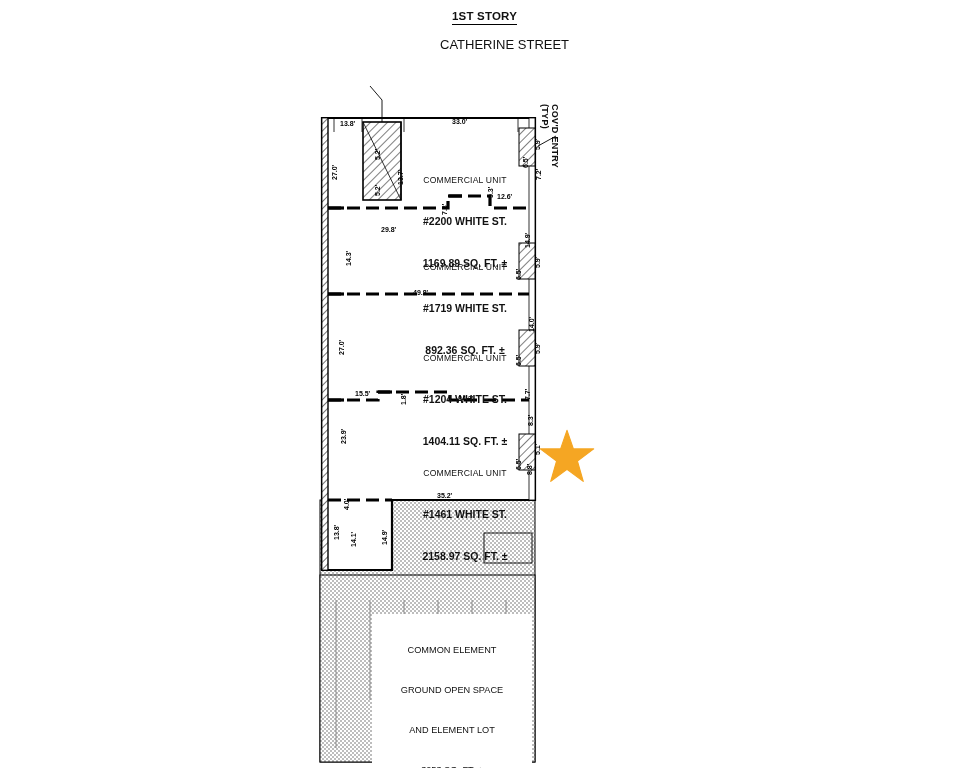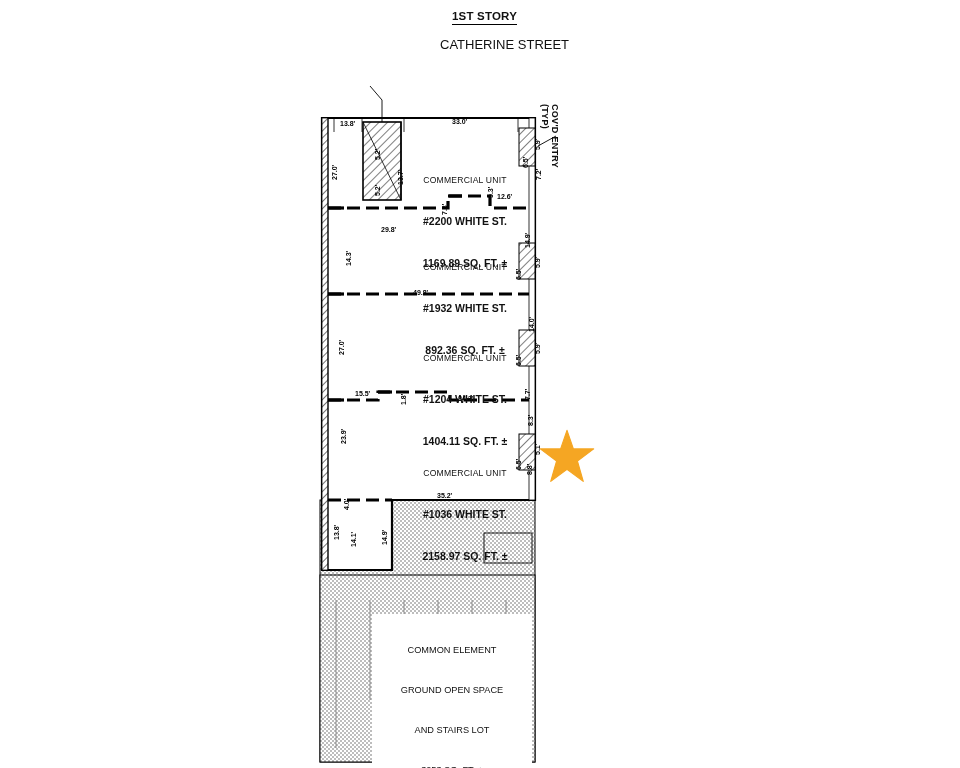--- a/index.html
+++ b/index.html
@@ -196,40 +196,40 @@
 (TYP)</div>
 
   <div class="abs txt unit-label" style="left:405px; top:146px; width:120px;">
     <div class="small">COMMERCIAL UNIT</div>
     <div class="big">#2200 WHITE ST.</div>
     <div class="big">1169.89 SQ. FT. ±</div>
   </div>
 
   <div class="abs txt unit-label" style="left:405px; top:233px; width:120px;">
     <div class="small">COMMERCIAL UNIT</div>
-    <div class="big">#1932 WHITE ST.</div>
+    <div class="big">#1719 WHITE ST.</div>
     <div class="big">892.36 SQ. FT. ±</div>
   </div>
 
   <div class="abs txt unit-label" style="left:405px; top:324px; width:120px;">
     <div class="small">COMMERCIAL UNIT</div>
     <div class="big">#1204 WHITE ST.</div>
     <div class="big">1404.11 SQ. FT. ±</div>
   </div>
 
   <div class="abs txt unit-label" style="left:405px; top:439px; width:120px;">
     <div class="small">COMMERCIAL UNIT</div>
-    <div class="big">#1036 WHITE ST.</div>
+    <div class="big">#1461 WHITE ST.</div>
     <div class="big">2158.97 SQ. FT. ±</div>
   </div>
 
   <div class="abs txt" id="common-box">
     <div>COMMON ELEMENT</div>
     <div>GROUND OPEN SPACE</div>
-    <div>AND STAIRS LOT</div>
+    <div>AND ELEMENT LOT</div>
     <div>3253 SQ. FT. ±</div>
   </div>
 
   <div class="abs txt dim" style="left:340px; top:120px;">13.8'</div>
   <div class="abs txt dim" style="left:452px; top:118px;">33.0'</div>
   <div class="abs txt dim v" style="left:522px; top:168px;">6.5'</div>
   <div class="abs txt dim v" style="left:534px; top:150px;">5.9'</div>
   <div class="abs txt dim v" style="left:331px; top:180px;">27.0'</div>
   <div class="abs txt dim v" style="left:397px; top:185px;">13.7'</div>
   <div class="abs txt dim v" style="left:374px; top:160px;">5.2'</div>

